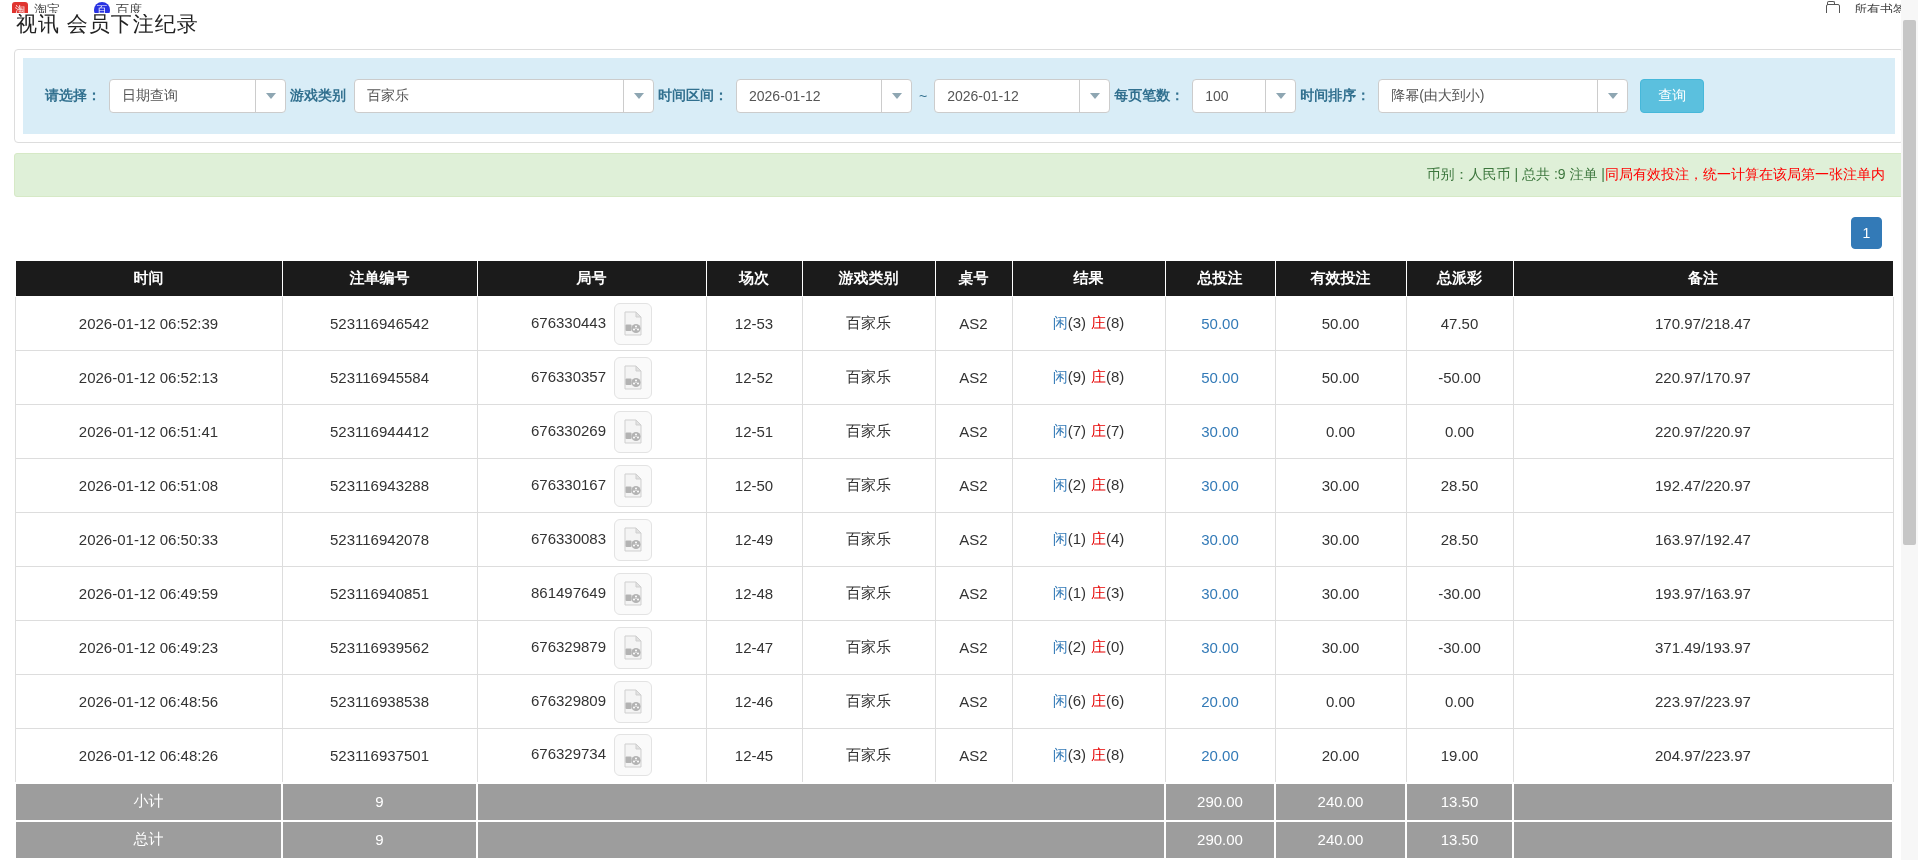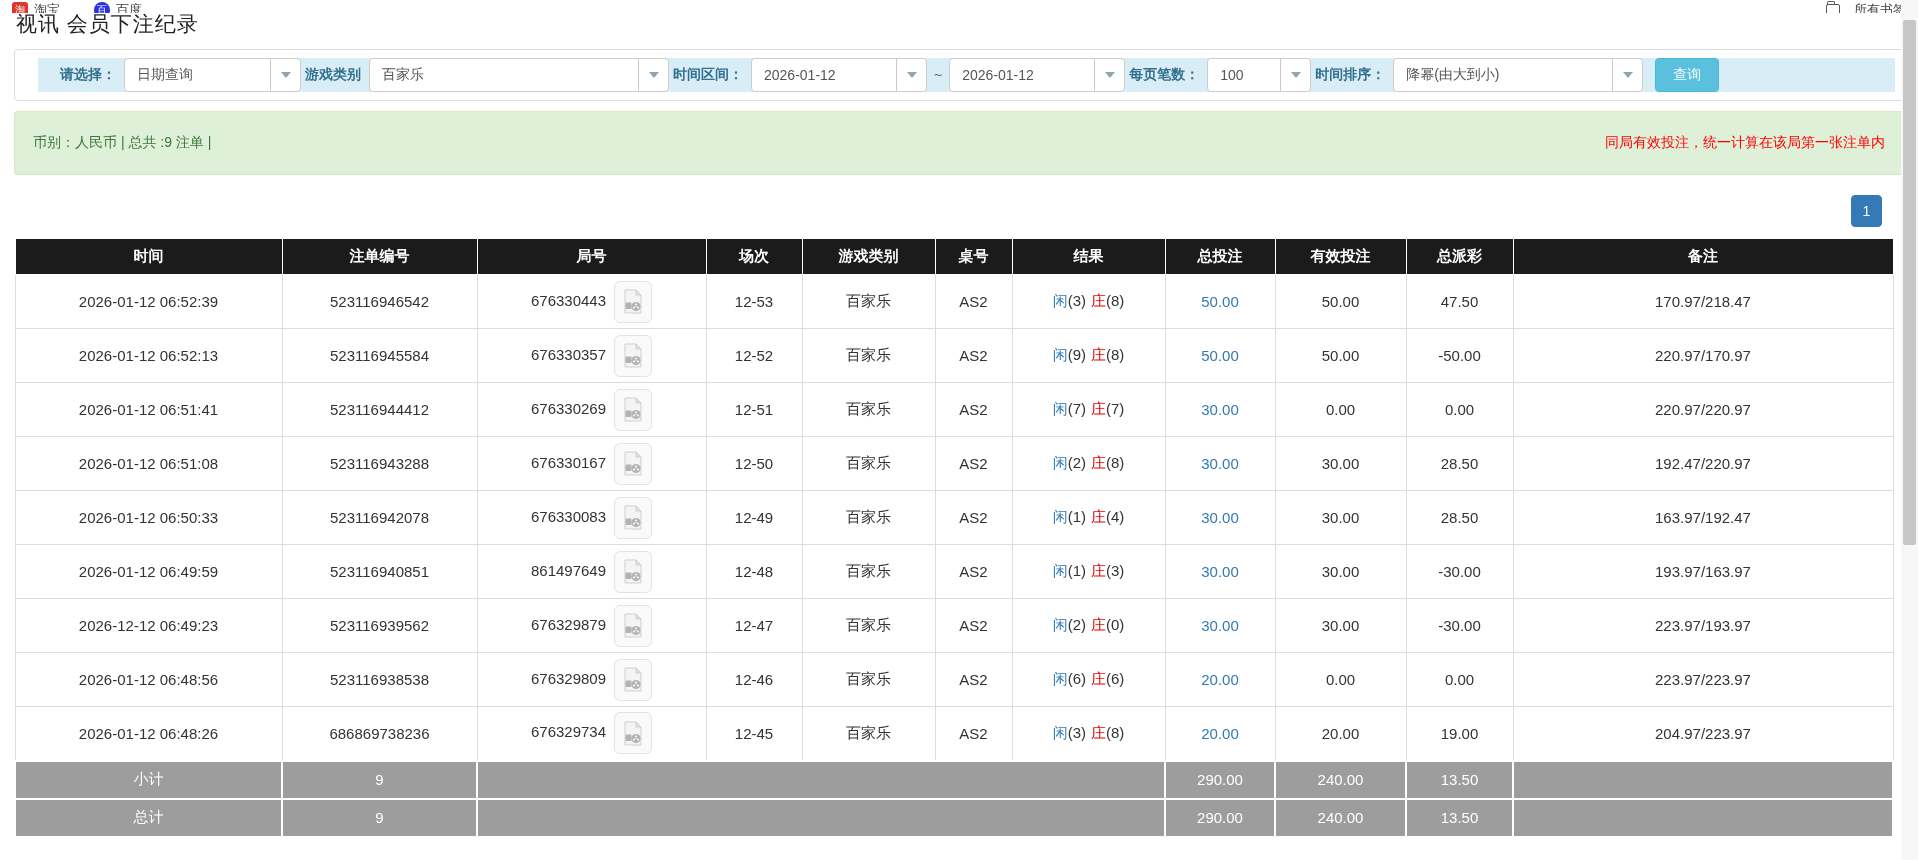--- a/index.html
+++ b/index.html
@@ -18,31 +18,31 @@
   .bm-red{ background:#e0342f; }
   .bm-blue{ background:#2932e1; border-radius:50%; }
   .bm-right{ margin-left:auto; display:flex; align-items:center; gap:14px; line-height:19px; }
   .folder-ico{ width:14px; height:11px; border:1.5px solid #555; border-radius:2px; position:relative; }
   .folder-ico:before{ content:""; position:absolute; top:-4px; left:0; width:6px; height:3px; border:1.5px solid #555; border-bottom:none; border-radius:2px 2px 0 0; }
   
   .title-wrap{ height:25px; overflow:hidden; margin:1px 0 10px 16px; }
   .page-title{ font-size:21px; color:#222; margin-top:-4px; letter-spacing:1px; }
   
   .filter-panel{ margin:0 14px; background:#fff; border:1px solid #ddd; border-radius:4px; padding:8px; }
-  .filter-bar{ background:#d9edf7; padding:0 18px; display:flex; align-items:center;margin-left:15px; }
+  .filter-bar{ background:#d9edf7; padding:21px 18px; display:flex; align-items:center; }
   .f-label{ color:#31708f; font-weight:bold; font-size:14px; white-space:nowrap; margin:0 8px 0 4px; }
   .tilde{ color:#31708f; margin:0 7px; font-size:14px; }
   .sel{ background:#fff; border:1px solid #ccc; border-radius:4px; height:34px; display:flex; align-items:center; justify-content:space-between; font-size:14px; color:#555; cursor:pointer; }
   .sel .val{ padding:0 12px; white-space:nowrap; overflow:hidden; }
   .sel .arrow-box{ width:30px; align-self:stretch; border-left:1px solid #ccc; display:flex; align-items:center; justify-content:center; }
   .caret{ width:0; height:0; border-left:5px solid transparent; border-right:5px solid transparent; border-top:6px solid #8ea6b2; }
   .btn-query{ margin-left:12px; background:#5bc0de; border:1px solid #46b8da; color:#fff; font-size:14px; padding:0 17px; height:34px; border-radius:4px; cursor:pointer; }
   
   .summary-bar{ margin:10px 14px 0; background:#dff0d8; border:1px solid #d6e9c6; border-radius:3px;
-    padding:22px 18px; display:flex; justify-content:space-between; align-items:center; font-size:14px; }
+    padding:12px 18px; display:flex; justify-content:flex-end; align-items:center; font-size:14px; }
   .summary-left{ color:#3c763d; }
   .summary-right{ color:#f00; }
   
   .pagination{ margin:20px 36px 12px 0; text-align:right; height:32px; }
   .page-btn{ display:inline-flex; width:31px; height:32px; align-items:center; justify-content:center;
     background:#337ab7; border:1px solid #337ab7; color:#fff; font-size:14px; border-radius:4px; cursor:pointer; }
   
   table.bets{ margin-left:14px; width:1878px; border-collapse:collapse; table-layout:fixed; }
   table.bets th{
     background:#1b1b1b; color:#fff; font-size:15px; font-weight:bold; padding:8px 2px;
@@ -316,42 +316,42 @@
         <td>12-48</td>
         <td>百家乐</td>
         <td>AS2</td>
         <td><span class="rp">闲</span><span class="rn">(1)</span><span class="rb">庄</span><span class="rn">(3)</span></td>
         <td><span class="blue-link">30.00</span></td>
         <td>30.00</td>
         <td class="neg">-30.00</td>
         <td>193.97/163.97</td>
       </tr>
       <tr>
-        <td>2026-12-12 06:49:23</td>
+        <td>2026-01-12 06:49:23</td>
         <td>523116939562</td>
         <td><span>676329879</span><span class="video-btn">
             <svg width="20" height="25" viewBox="0 0 20 25">
               <path d="M2 1 h11 l5 5 v18 h-16 z" fill="#f4f4f4" stroke="#cfcfcf"></path>
               <path d="M13 1 l5 5 h-5 z" fill="#e2e2e2" stroke="#cfcfcf"></path>
               <rect x="2.5" y="13.5" width="6" height="6.5" rx="1" fill="#b3b3b3"></rect>
               <circle cx="13" cy="17.5" r="4.6" fill="#b3b3b3"></circle>
               <circle cx="13" cy="15.5" r="1" fill="#fff"></circle>
               <circle cx="11" cy="18.4" r="1" fill="#fff"></circle>
               <circle cx="15" cy="18.4" r="1" fill="#fff"></circle>
               <circle cx="13" cy="17.5" r="0.6" fill="#fff"></circle>
             </svg>
           </span></td>
         <td>12-47</td>
         <td>百家乐</td>
         <td>AS2</td>
         <td><span class="rp">闲</span><span class="rn">(2)</span><span class="rb">庄</span><span class="rn">(0)</span></td>
         <td><span class="blue-link">30.00</span></td>
         <td>30.00</td>
         <td class="neg">-30.00</td>
-        <td>223.97/193.97</td>
+        <td>371.49/193.97</td>
       </tr>
       <tr>
         <td>2026-01-12 06:48:56</td>
         <td>523116938538</td>
         <td><span>676329809</span><span class="video-btn">
             <svg width="20" height="25" viewBox="0 0 20 25">
               <path d="M2 1 h11 l5 5 v18 h-16 z" fill="#f4f4f4" stroke="#cfcfcf"></path>
               <path d="M13 1 l5 5 h-5 z" fill="#e2e2e2" stroke="#cfcfcf"></path>
               <rect x="2.5" y="13.5" width="6" height="6.5" rx="1" fill="#b3b3b3"></rect>
               <circle cx="13" cy="17.5" r="4.6" fill="#b3b3b3"></circle>
@@ -365,21 +365,21 @@
         <td>百家乐</td>
         <td>AS2</td>
         <td><span class="rp">闲</span><span class="rn">(6)</span><span class="rb">庄</span><span class="rn">(6)</span></td>
         <td><span class="blue-link">20.00</span></td>
         <td>0.00</td>
         <td>0.00</td>
         <td>223.97/223.97</td>
       </tr>
       <tr>
         <td>2026-01-12 06:48:26</td>
-        <td>686869738236</td>
+        <td>523116937501</td>
         <td><span>676329734</span><span class="video-btn">
             <svg width="20" height="25" viewBox="0 0 20 25">
               <path d="M2 1 h11 l5 5 v18 h-16 z" fill="#f4f4f4" stroke="#cfcfcf"></path>
               <path d="M13 1 l5 5 h-5 z" fill="#e2e2e2" stroke="#cfcfcf"></path>
               <rect x="2.5" y="13.5" width="6" height="6.5" rx="1" fill="#b3b3b3"></rect>
               <circle cx="13" cy="17.5" r="4.6" fill="#b3b3b3"></circle>
               <circle cx="13" cy="15.5" r="1" fill="#fff"></circle>
               <circle cx="11" cy="18.4" r="1" fill="#fff"></circle>
               <circle cx="15" cy="18.4" r="1" fill="#fff"></circle>
               <circle cx="13" cy="17.5" r="0.6" fill="#fff"></circle>

